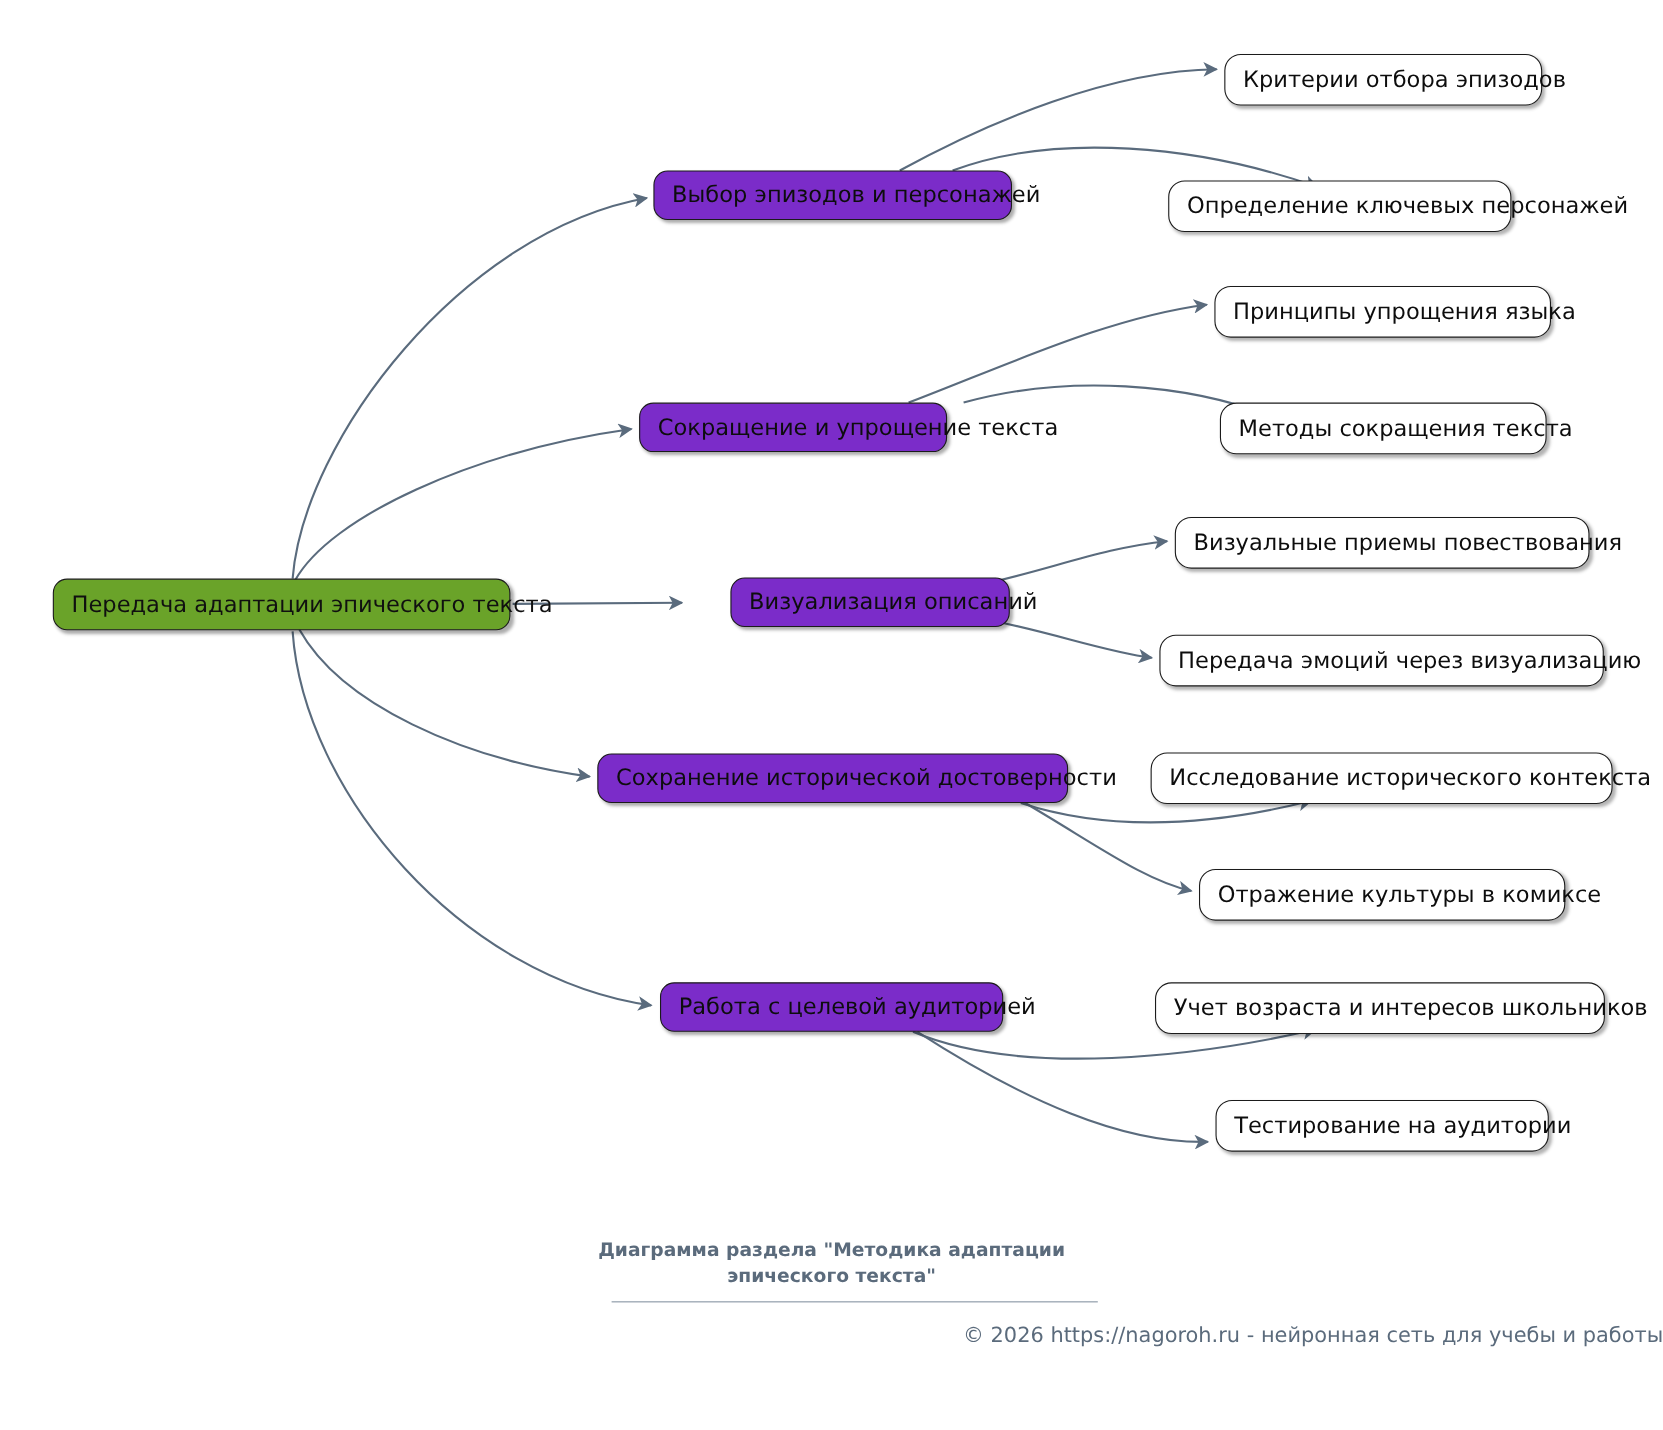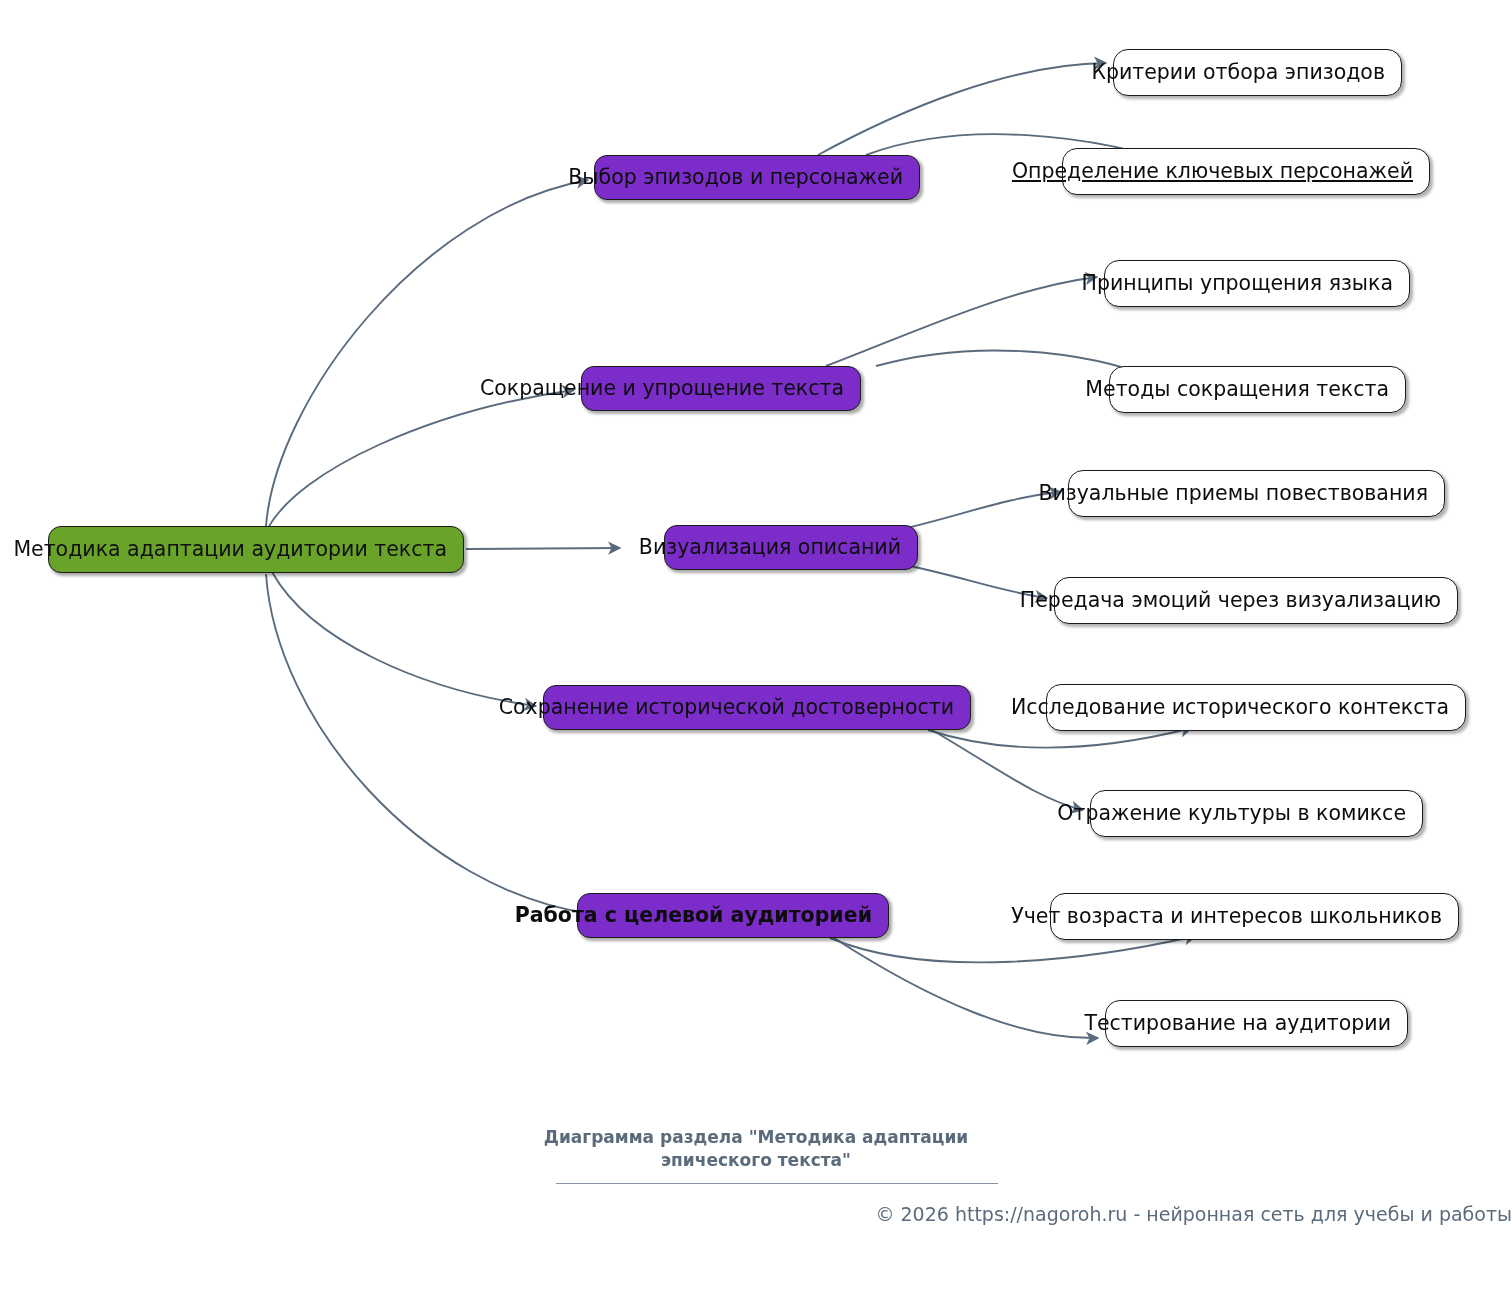--- a/index.html
+++ b/index.html
@@ -29,21 +29,21 @@
     width: 1512px;
     height: 1300px;
     pointer-events: none;
   }
 
   .node {
     position: absolute;
     box-sizing: border-box;
     display: flex;
     align-items: center;
-    justify-content: flex-end;
+    justify-content: flex-start;
     white-space: nowrap;
     line-height: 1;
   }
 
   .node-root {
     background: #6aa329;
     border: 1.6px solid #1b1b1b;
     border-radius: 13px;
     color: #101010;
     font-size: 20.5px;
@@ -137,30 +137,30 @@
 
       <path d="M 928 730 C 1020 760 1120 746 1192 728"></path>
       <path d="M 932 730 C 1000 770 1040 800 1083 810"></path>
 
       <path d="M 830 938 C 930 980 1090 960 1196 936"></path>
       <path d="M 834 938 C 930 1000 1020 1040 1098 1038"></path>
     </g>
   </svg>
 
   <div class="node node-root" style="left:48px; top:526px; width:416px; height:47px;">
-    <span>Методика адаптации аудитории текста</span>
+    <span>Передача адаптации эпического текста</span>
   </div>
 
   <div class="node node-branch" style="left:594px; top:155px; width:326px; height:45px;">
     <span>Выбор эпизодов и персонажей</span>
   </div>
   <div class="node node-leaf" style="left:1113px; top:49px; width:289px; height:47px;">
     <span>Критерии отбора эпизодов</span>
   </div>
-  <div class="node node-leaf" style="left:1062px; top:148px; width:368px; height:47px;text-decoration:underline;">
+  <div class="node node-leaf" style="left:1062px; top:164px; width:312px; height:47px;">
     <span>Определение ключевых персонажей</span>
   </div>
 
   <div class="node node-branch" style="left:581px; top:366px; width:280px; height:45px;">
     <span>Сокращение и упрощение текста</span>
   </div>
   <div class="node node-leaf" style="left:1104px; top:260px; width:306px; height:47px;">
     <span>Принципы упрощения языка</span>
   </div>
   <div class="node node-leaf" style="left:1109px; top:366px; width:297px; height:47px;">
@@ -180,21 +180,21 @@
   <div class="node node-branch" style="left:543px; top:685px; width:428px; height:45px;">
     <span>Сохранение исторической достоверности</span>
   </div>
   <div class="node node-leaf" style="left:1046px; top:684px; width:420px; height:47px;">
     <span>Исследование исторического контекста</span>
   </div>
   <div class="node node-leaf" style="left:1090px; top:790px; width:333px; height:47px;">
     <span>Отражение культуры в комиксе</span>
   </div>
 
-  <div class="node node-branch" style="left:577px; top:893px; width:312px; height:45px;font-weight:bold;">
+  <div class="node node-branch" style="left:600px; top:893px; width:312px; height:45px;">
     <span>Работа с целевой аудиторией</span>
   </div>
   <div class="node node-leaf" style="left:1050px; top:893px; width:409px; height:47px;">
     <span>Учет возраста и интересов школьников</span>
   </div>
   <div class="node node-leaf" style="left:1105px; top:1000px; width:303px; height:47px;">
     <span>Тестирование на аудитории</span>
   </div>
 
   <div class="footer-title">

